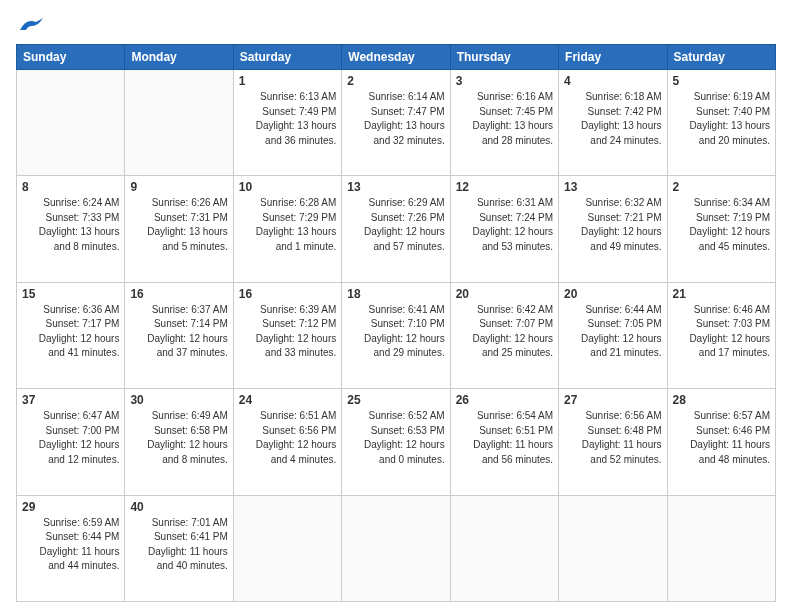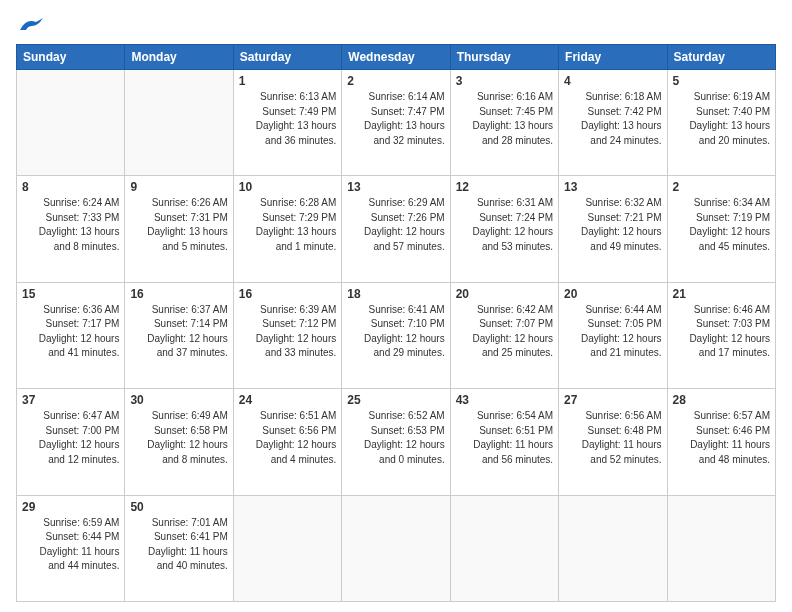--- a/index.html
+++ b/index.html
@@ -223,39 +223,39 @@
           </td>
           <td>
             <span class="day-num">24</span>
             <div class="day-info">Sunrise: 6:51 AM<br>Sunset: 6:56 PM<br>Daylight: 12 hours<br>and 4 minutes.</div>
           </td>
           <td>
             <span class="day-num">25</span>
             <div class="day-info">Sunrise: 6:52 AM<br>Sunset: 6:53 PM<br>Daylight: 12 hours<br>and 0 minutes.</div>
           </td>
           <td>
-            <span class="day-num">43</span>
+            <span class="day-num">26</span>
             <div class="day-info">Sunrise: 6:54 AM<br>Sunset: 6:51 PM<br>Daylight: 11 hours<br>and 56 minutes.</div>
           </td>
           <td>
             <span class="day-num">27</span>
             <div class="day-info">Sunrise: 6:56 AM<br>Sunset: 6:48 PM<br>Daylight: 11 hours<br>and 52 minutes.</div>
           </td>
           <td>
             <span class="day-num">28</span>
             <div class="day-info">Sunrise: 6:57 AM<br>Sunset: 6:46 PM<br>Daylight: 11 hours<br>and 48 minutes.</div>
           </td>
         </tr>
         <tr>
           <td>
             <span class="day-num">29</span>
             <div class="day-info">Sunrise: 6:59 AM<br>Sunset: 6:44 PM<br>Daylight: 11 hours<br>and 44 minutes.</div>
           </td>
           <td>
-            <span class="day-num">50</span>
+            <span class="day-num">40</span>
             <div class="day-info">Sunrise: 7:01 AM<br>Sunset: 6:41 PM<br>Daylight: 11 hours<br>and 40 minutes.</div>
           </td>
           <td class="empty"></td>
           <td class="empty"></td>
           <td class="empty"></td>
           <td class="empty"></td>
           <td class="empty"></td>
         </tr>
       </tbody>
   </table>

